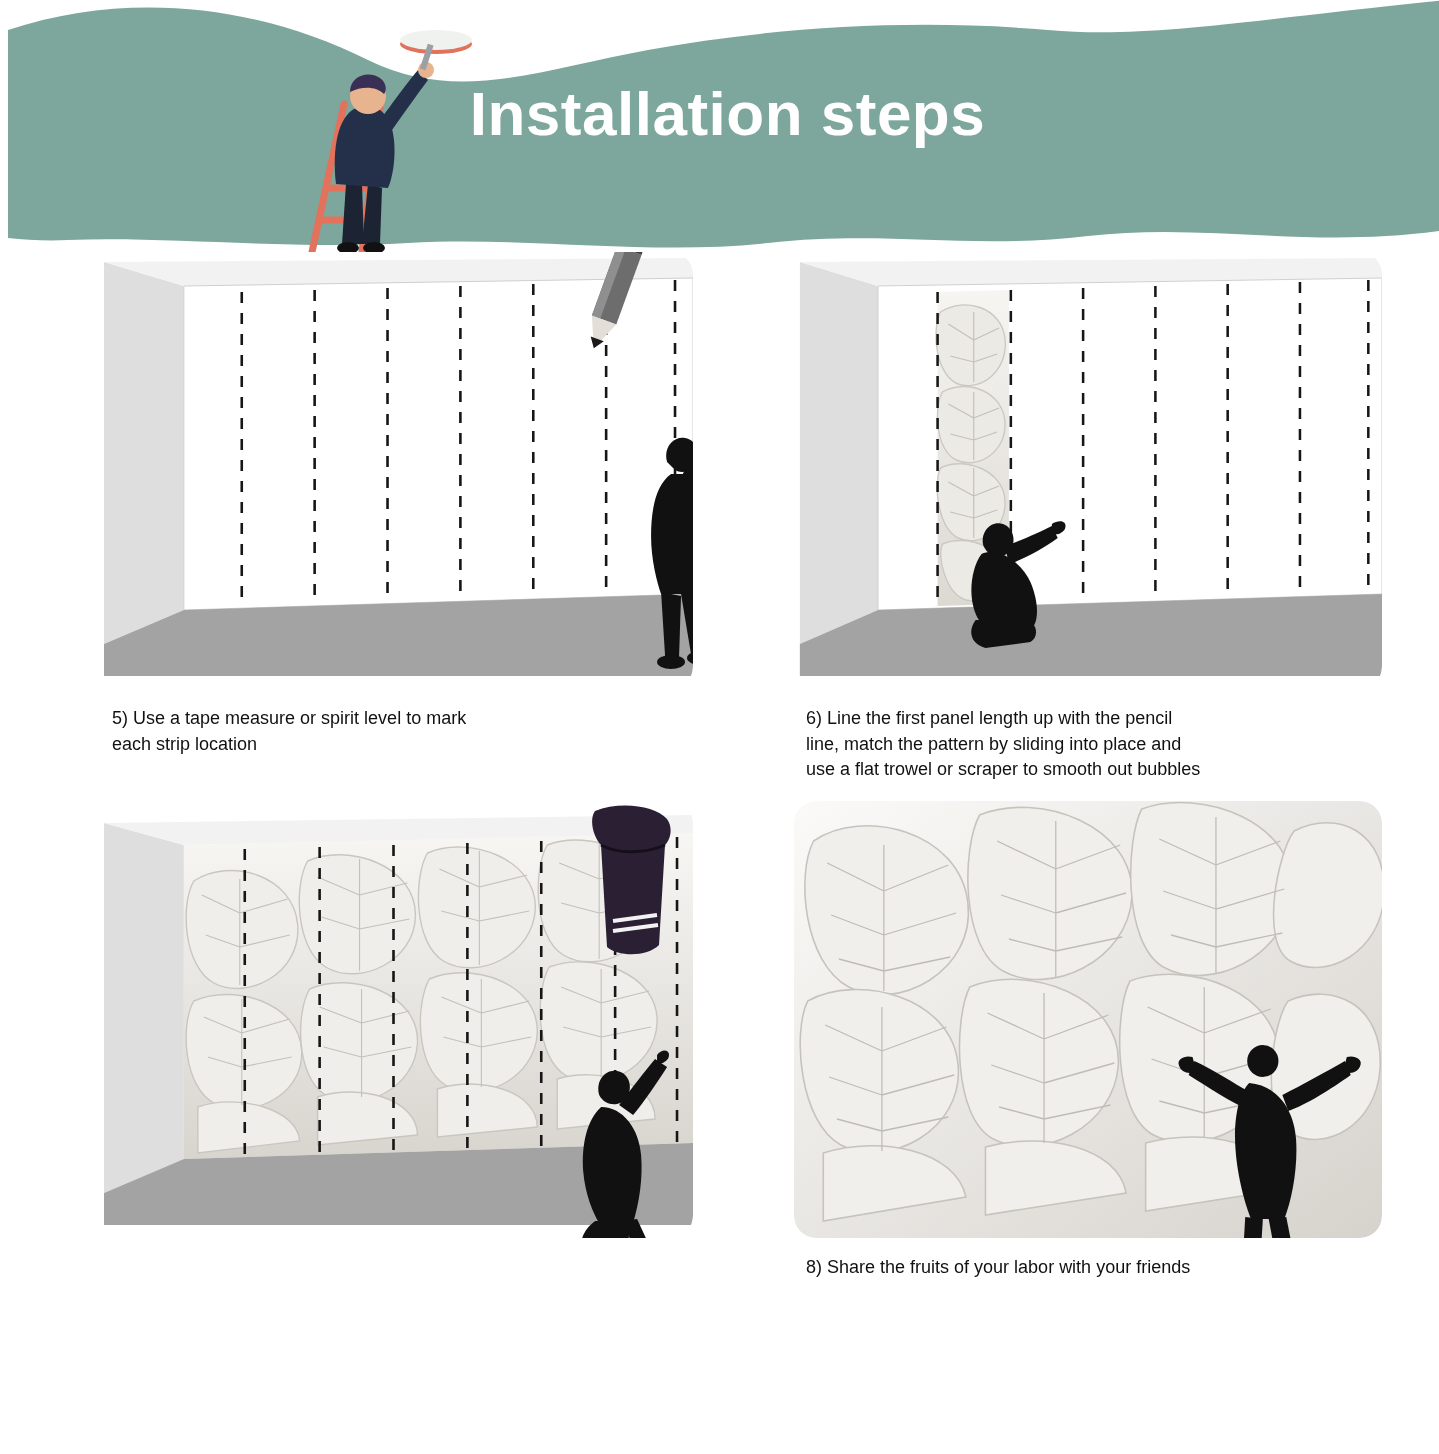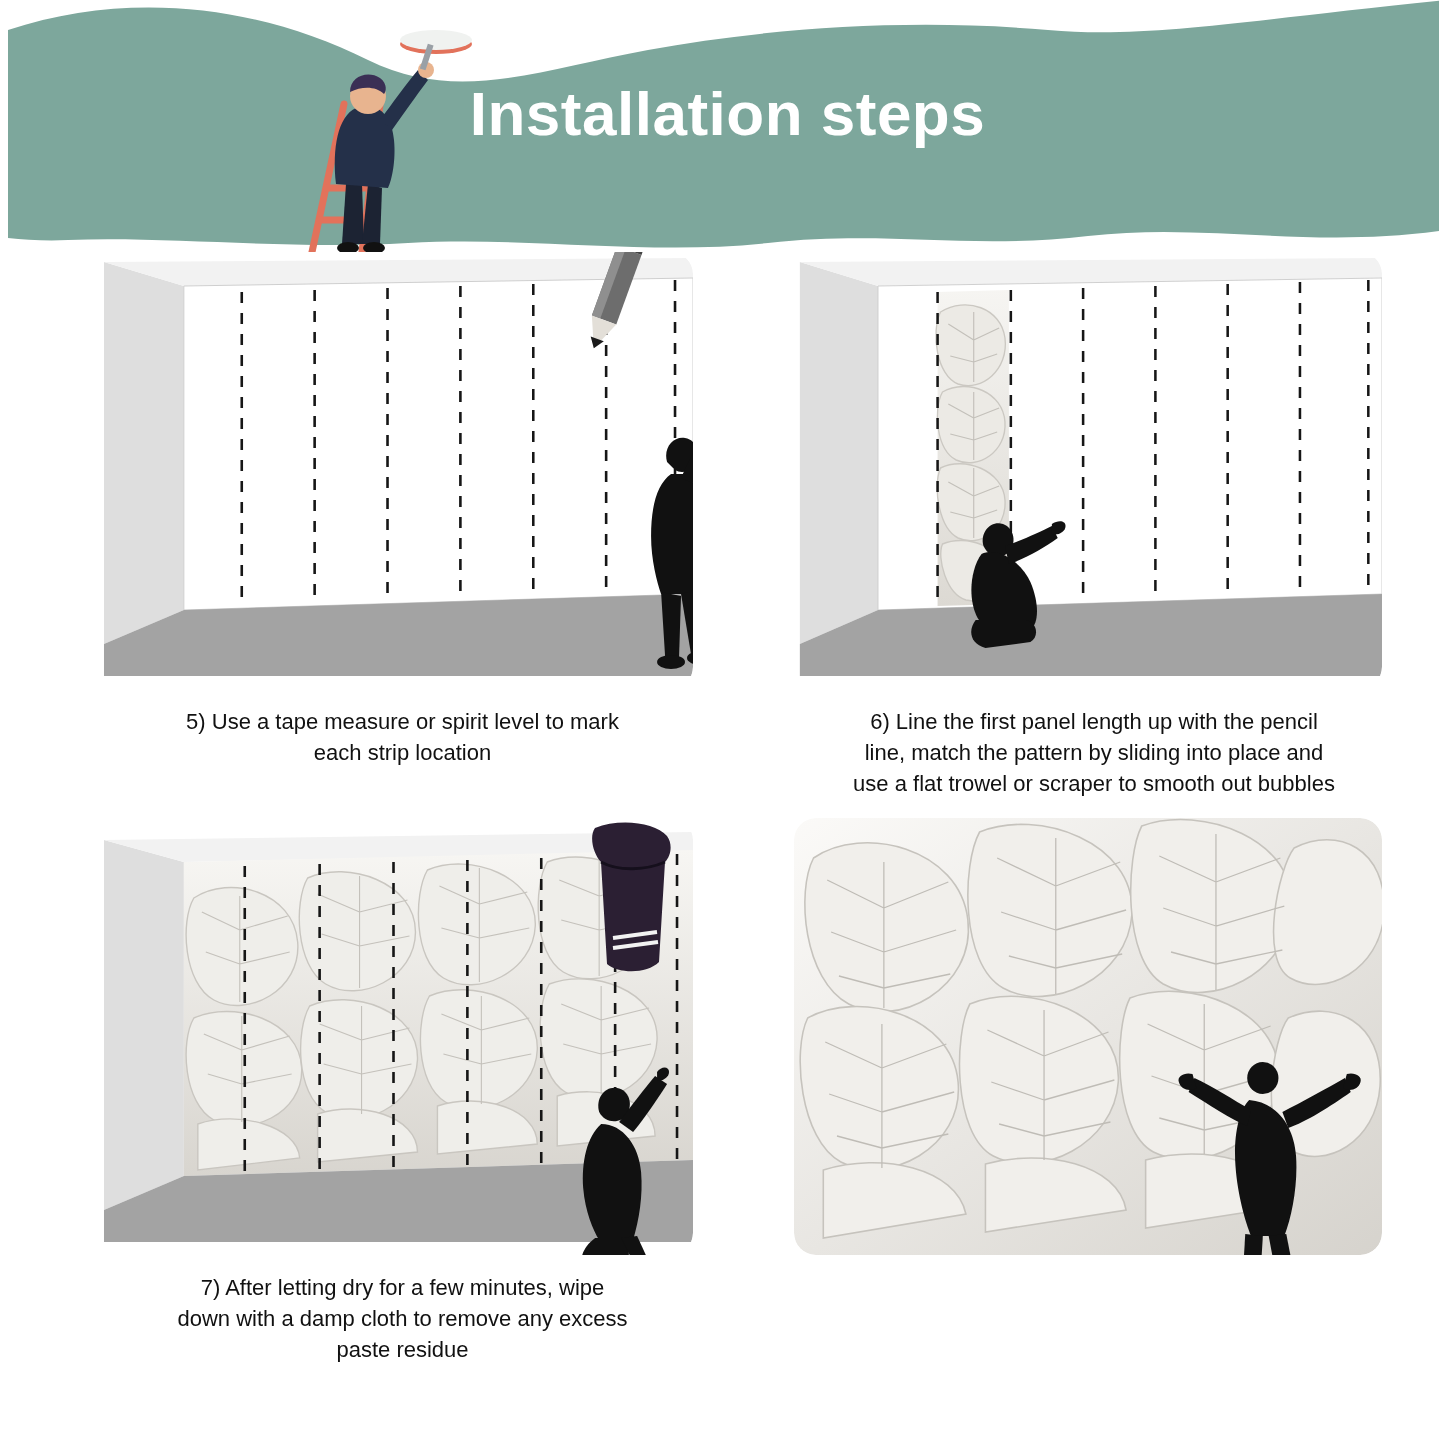--- a/index.html
+++ b/index.html
@@ -50,27 +50,26 @@
   .panel {
     position: relative;
     height: 437px;
     border-radius: 22px;
     overflow: hidden;
     background: #ffffff;
   }
   .panel.p4 { height: 437px; }
 
   .caption {
-    font-size: 22px;
+    font-size: 18px;
     line-height: 1.42;
     color: #111;
     margin-top: 17px;
     padding-left: 12px;
     white-space: pre-line;
-    text-align: center;
   }
   .cell.left .caption { padding-left: 14px; }
   .cell.right .caption { padding-left: 12px; }
 
   .row2 { margin-top: 18px; }
 
   
   .room { position: absolute; inset: 0; }
   .room svg { display: block; width: 100%; height: 100%; }
 
@@ -322,23 +321,20 @@
           <svg width="90" height="160" viewBox="0 0 90 160" xmlns="http://www.w3.org/2000/svg">
             <path d="M10,6 C34,-4 70,0 82,14 C88,22 86,34 80,40 L74,140 C62,152 34,152 22,142 L16,40 C8,32 4,14 10,6 Z" fill="#2b1f33"></path>
             <g stroke="#f2f2f2" stroke-width="4" fill="none">
               <path d="M28,116 L72,110"></path>
               <path d="M28,126 L73,120"></path>
             </g>
             <path d="M16,40 C34,50 62,48 80,40" stroke="#150f1c" stroke-width="3" fill="none"></path>
           </svg>
         </div>
       </div>
-      <div class="caption">7)  After letting dry for a few minutes, wipe
-down with a damp cloth to remove any excess
-paste residue</div>
     </div>
 
     <div class="cell right">
       <div class="panel p4">
         <div class="room">
           <svg viewBox="0 0 602 437" preserveAspectRatio="none" xmlns="http://www.w3.org/2000/svg">
             <defs>
               <clipPath id="clip8">
                   <rect x="0" y="0" width="602" height="437" rx="22"></rect>
                 </clipPath>
@@ -380,15 +376,16 @@
                 <path d="M134,10 C142,8 150,12 148,18 C146,26 136,28 130,24 Z"></path>
                 <path d="M30,170 L26,236 L44,238 L48,172 Z"></path>
                 <path d="M54,172 L66,234 L84,230 L72,170 Z"></path>
                 <ellipse cx="34" cy="240" rx="16" ry="7"></ellipse>
                 <ellipse cx="76" cy="234" rx="16" ry="7"></ellipse>
               </g>
             </g>
           </svg>
         </div>
       </div>
+      <div class="caption">8)  Share the fruits of your labor with your friends</div>
     </div>
   </div>
 </div>
 
 </body></html>

